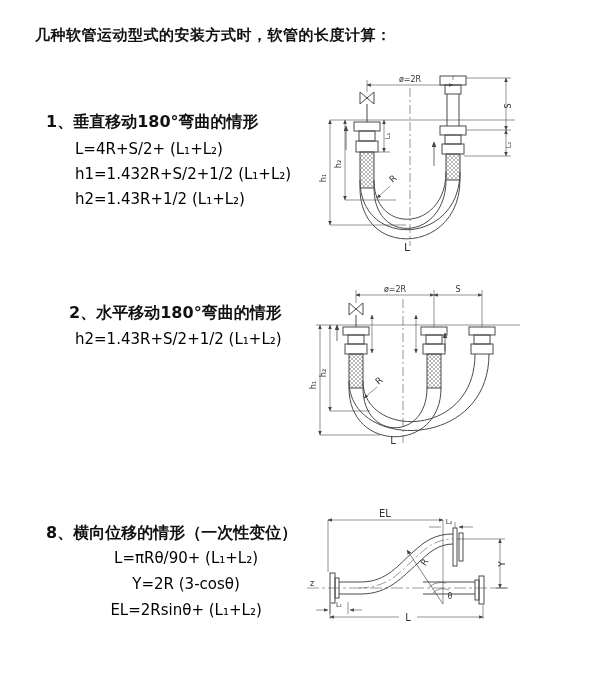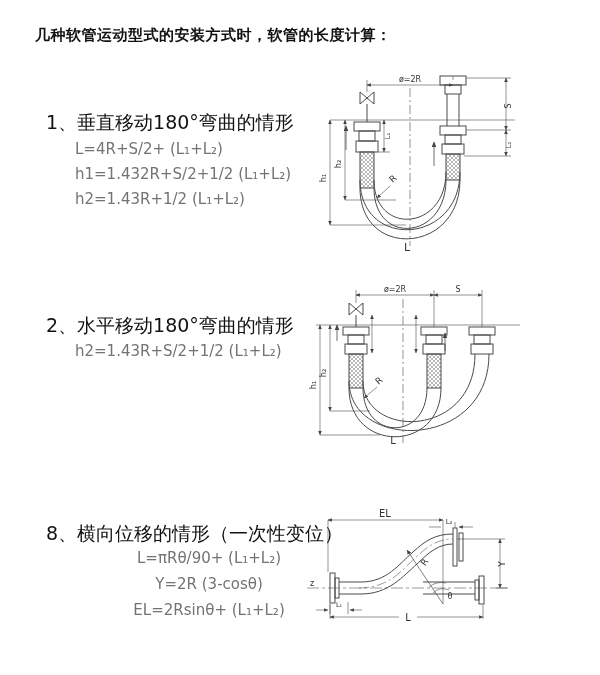--- a/index.html
+++ b/index.html
@@ -5,27 +5,27 @@
   html,body{margin:0;padding:0;}
   body{
     width:600px;height:675px;background:#ffffff;position:relative;overflow:hidden;
     font-family:"DejaVu Sans","Liberation Sans",sans-serif;color:#1c1c1c;
   }
   .page-title{
     position:absolute;left:35px;top:26px;font-size:15px;font-weight:bold;
     letter-spacing:.5px;color:#111;
   }
   .sec{position:absolute;}
-  .sec .heading{font-size:19px;font-weight:normal;line-height:18px;color:#111;}
+  .sec .heading{font-size:16px;font-weight:bold;line-height:18px;color:#111;}
   .sec .formulas{margin-left:29px;}
-  .sec .formula{font-size:15px;color:#737373;white-space:pre;}
+  .sec .formula{font-size:15px;color:#000000;white-space:pre;}
   .sec1{left:46px;top:113px;}
   .sec1 .formulas{margin-top:6px;}
   .sec1 .formula{line-height:25px;}
-  .sec2{left:46px;top:316px;}
+  .sec2{left:46px;top:304px;text-align:right;}
   .sec2 .formulas{margin-top:4px;}
   .sec2 .formula{line-height:26px;}
   .sec3{left:46px;top:524px;}
   .sec3 .formulas{margin-top:3px;text-align:center;}
   .sec3 .formula{line-height:26px;}
   svg.diag{position:absolute;}
   #d1{left:310px;top:68px;}
   #d2{left:308px;top:283px;}
   #d3{left:303px;top:506px;}
   svg text{fill:#333;stroke:none;font-family:"DejaVu Sans","Liberation Sans",sans-serif;}

